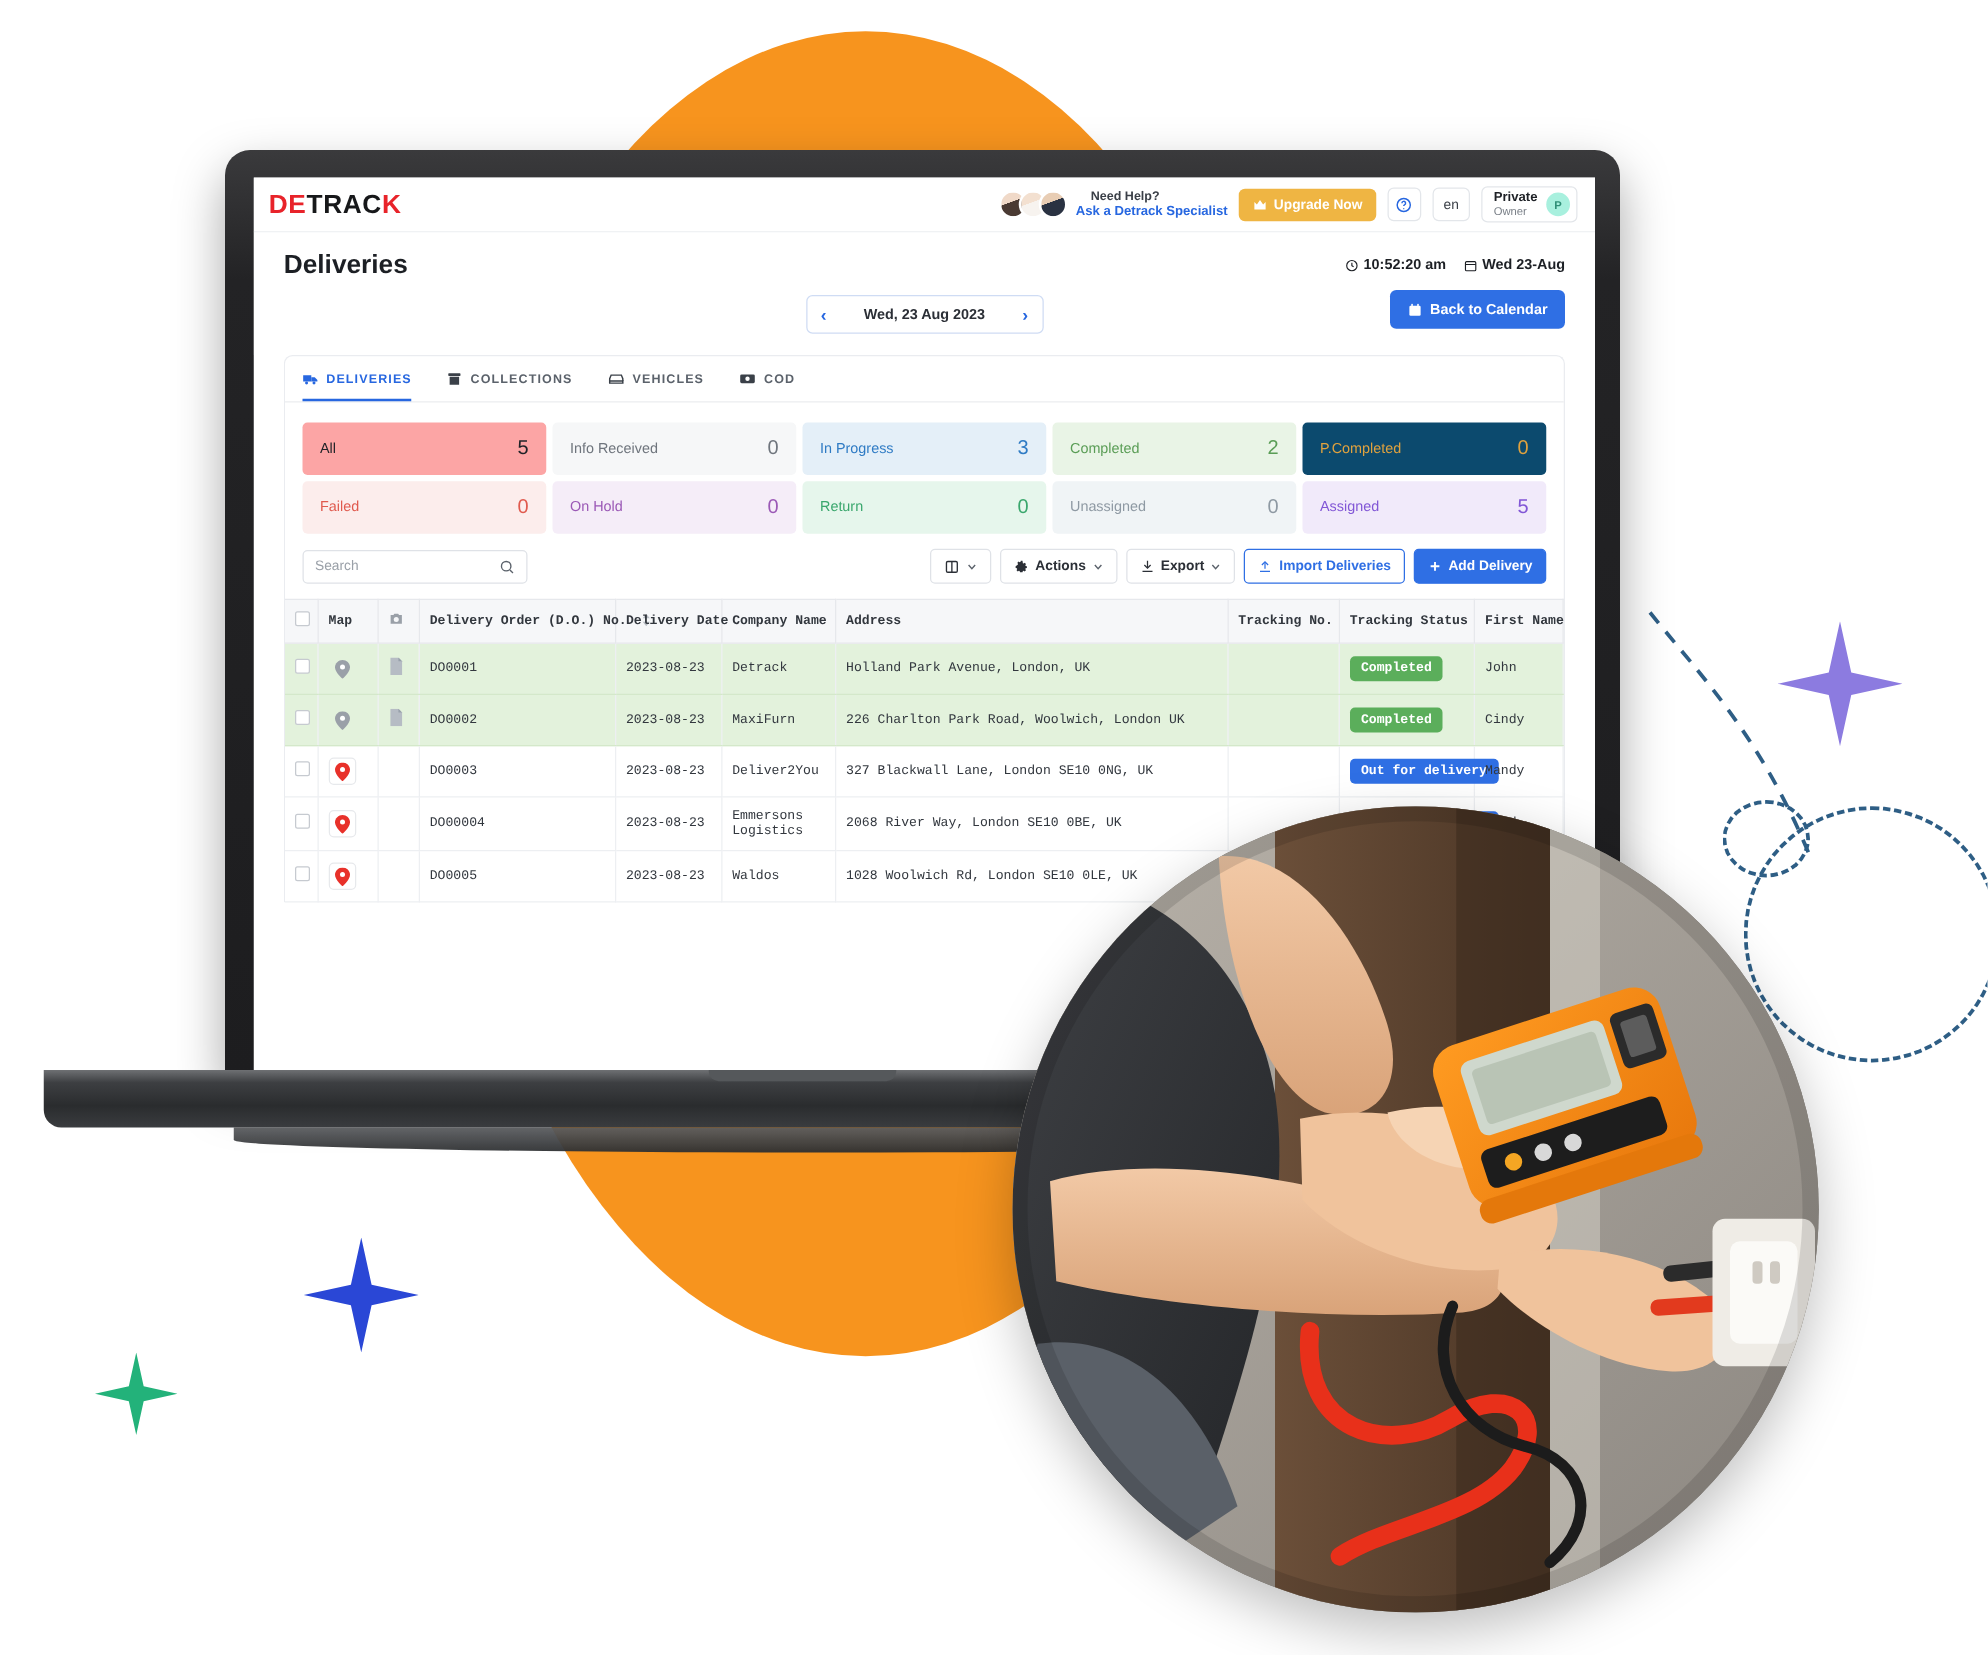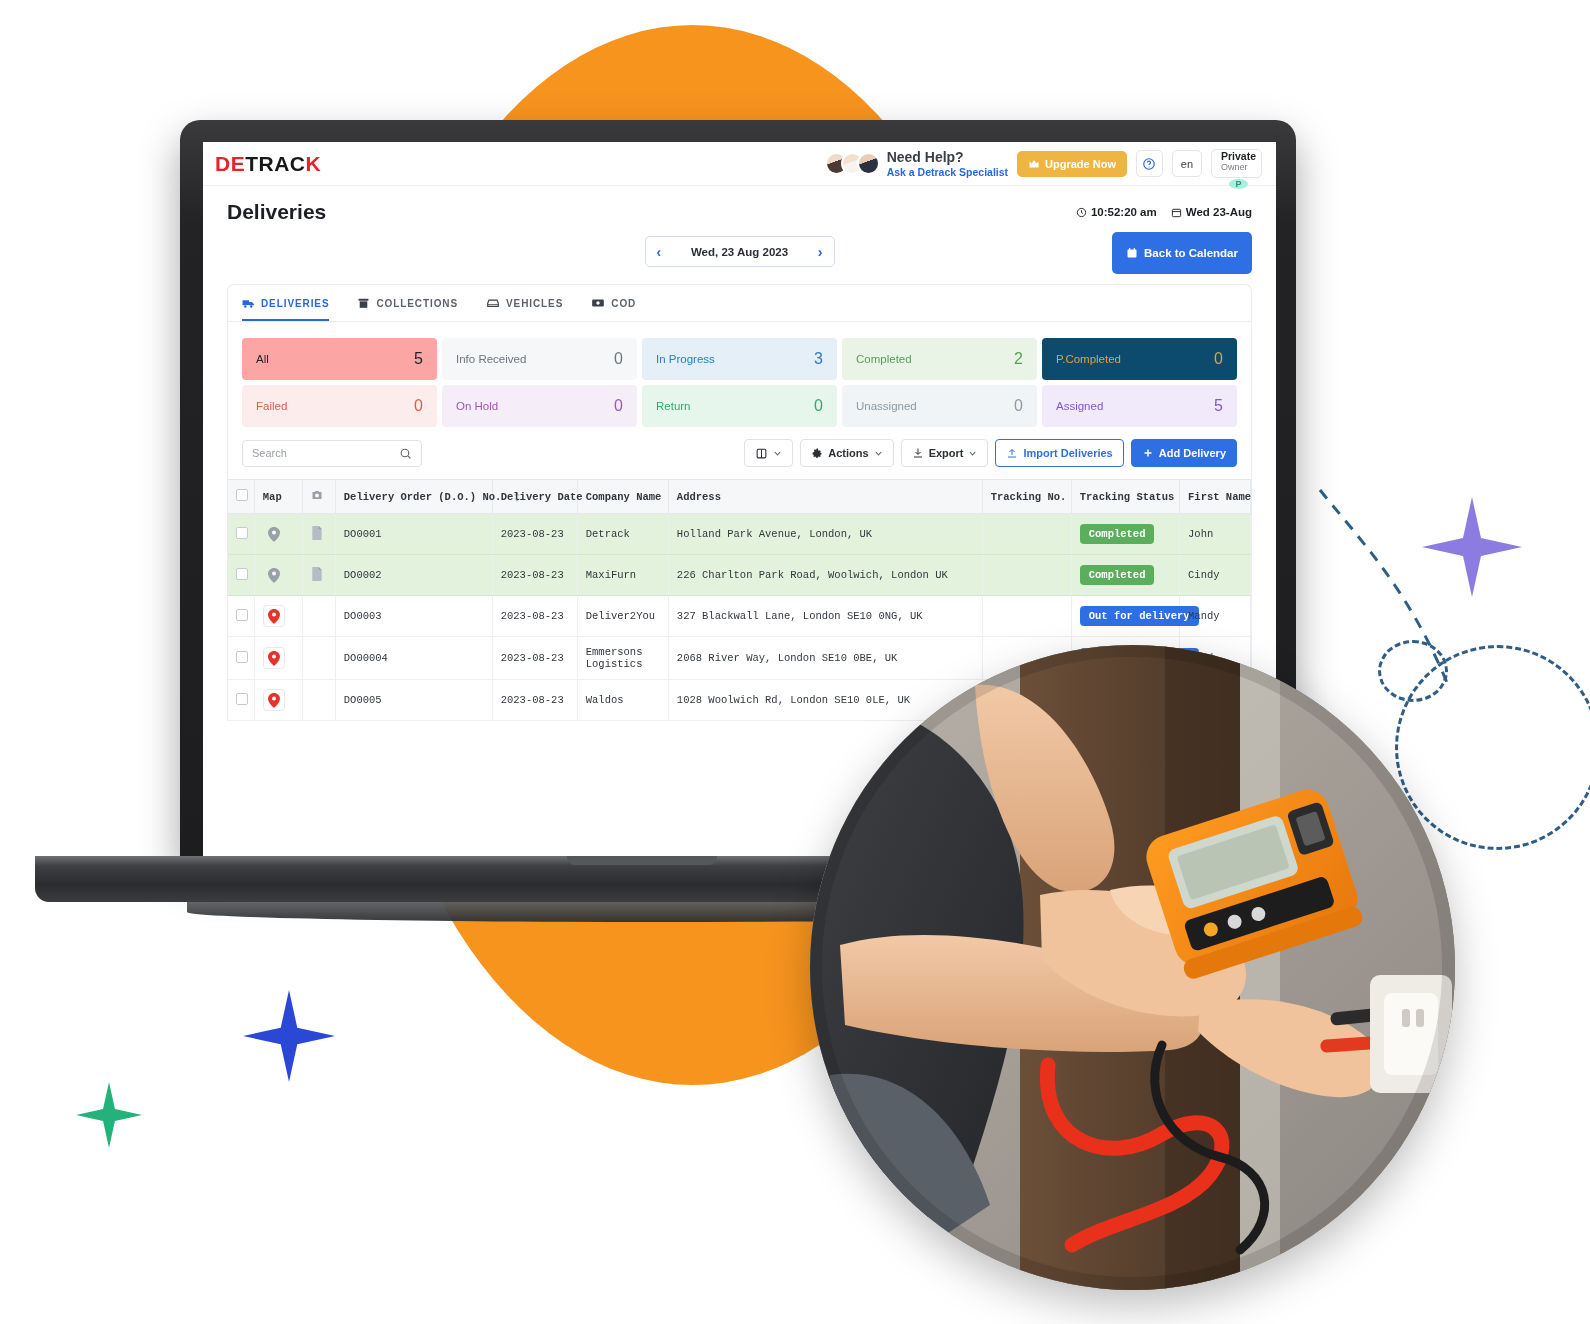--- a/index.html
+++ b/index.html
@@ -104,40 +104,40 @@
   .avatars { display:flex; }
   .avatars span {
     width:23px; height:23px; border-radius:50%;
     border:2px solid #fff; margin-left:-7px; display:block;
   }
   .avatars span:first-child { margin-left:0; }
   .av1 { background: linear-gradient(160deg,#f0d9c8 40%, #4a3a33 41%); }
   .av2 { background: linear-gradient(160deg,#f3e0d0 42%, #f7f3ef 43%); }
   .av3 { background: linear-gradient(160deg,#e8cdb4 40%, #2a3242 41%); }
   .help-text { line-height:1.15; }
-  .help-text .t1 { font-size:14px; color:#3a3f47; font-weight:600; }
+  .help-text .t1 { font-size:10px; color:#3a3f47; font-weight:600;margin-left:12px; }
   .help-text .t2 { font-size:10.5px; color:#2767E0; font-weight:700; }
 
   .upgrade-btn {
     background:#EFB543; color:#fff; border:none;
     font-size:11px; font-weight:700; border-radius:5px;
     padding:7px 11px; display:flex; align-items:flex-start; gap:5px; cursor:pointer;
   }
   .icon-sq { width:12px; height:12px; display:inline-block; }
   .help-circle {
     width:27px;height:27px;border-radius:5px;border:1px solid #e3e6ea;background:#fff;
     display:flex;align-items:center;justify-content:center;color:#2767E0;font-size:12px;font-weight:700;cursor:pointer;
   }
   .lang-btn {
     height:27px;min-width:30px;border-radius:5px;border:1px solid #e3e6ea;background:#fff;
     display:flex;align-items:center;justify-content:center;font-size:11px;color:#3a3f47;font-weight:400;padding:0 7px;cursor:pointer;
   }
   .acct {
     height:29px;border-radius:5px;border:1px solid #e3e6ea;background:#fff;
-    display:flex;align-items:center;gap:7px;padding:0 5px 0 9px;cursor:pointer;flex-direction:column;
+    display:flex;align-items:center;gap:7px;padding:0 5px 0 9px;cursor:pointer;
   }
   .acct .nm { font-size:10.5px;font-weight:700;color:#1e2126;line-height:1.15; }
   .acct .rl { font-size:9px;color:#7b8189;line-height:1.15; }
   .acct-badge {
     width:19px;height:19px;border-radius:50%;background:#A8F0DE;color:#2f8f77;
     font-size:9px;display:flex;align-items:center;justify-content:center;font-weight:700;
   }
 
   
   .page-head {
@@ -153,21 +153,21 @@
   .date-nav {
     position:absolute; left:50%; transform:translateX(-50%); top:10px;
     width:190px; height:31px; border:1px solid #cfdcf4; border-radius:5px; background:#fff;
     display:flex; align-items:center; justify-content:space-between; padding:0 11px;
   }
   .date-nav .arrow { color:#2767E0; font-size:14px; font-weight:700; cursor:pointer; user-select:none; }
   .date-nav .dv { font-size:11.5px; color:#2b2f36; font-weight:600; }
   .cal-btn {
     position:absolute; right:24px; top:6px;
     background:#2F6FE4; color:#fff; border:none; border-radius:5px;
-    height:42px; padding:0 14px; font-size:11.5px; font-weight:700;
+    height:31px; padding:0 14px; font-size:11.5px; font-weight:700;
     display:flex; align-items:center; gap:6px; cursor:pointer;
   }
 
   
   .card { margin: 0 24px; background:#fff; border:1px solid #eaecf0; border-radius:7px 7px 0 0; border-bottom:none; }
 
   .tabs { display:flex; gap:28px; padding: 11px 14px 0 14px; border-bottom:1px solid #ecedf0; }
   .tab {
     display:flex; align-items:center; gap:6px; padding-bottom:9px;
     font-size:10px; font-weight:700; letter-spacing:.9px; color:#5b626b; cursor:pointer;

